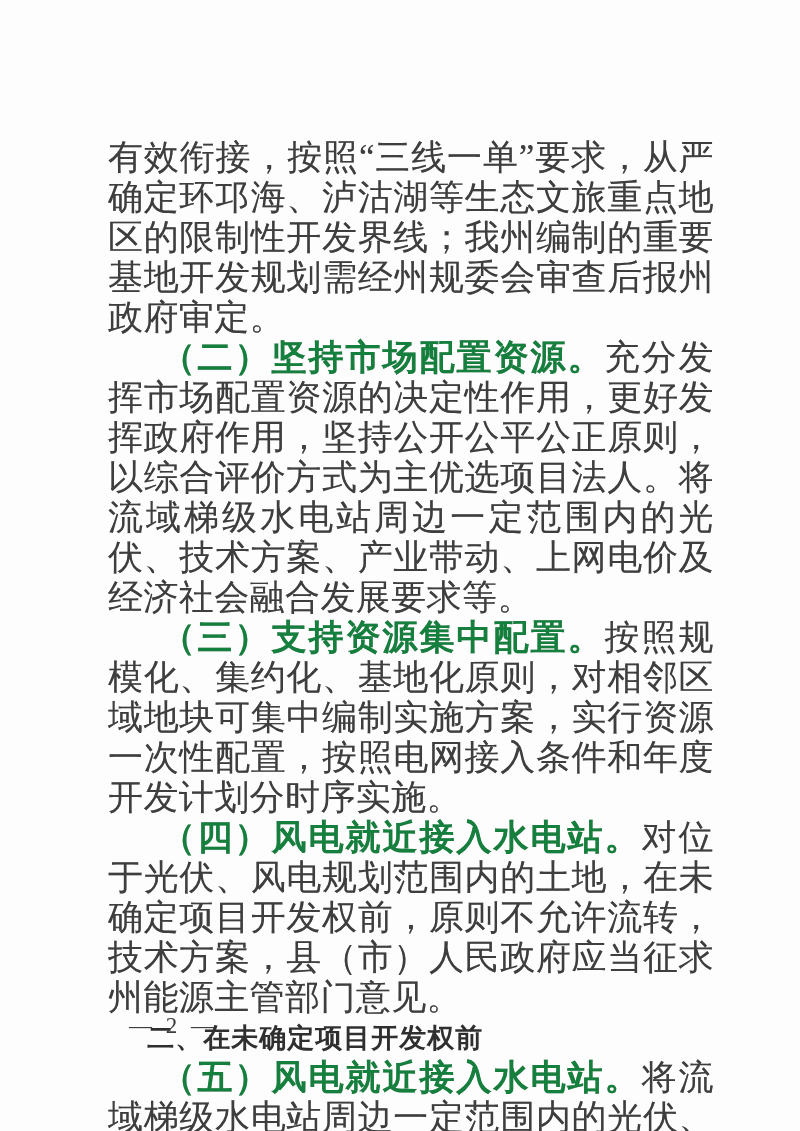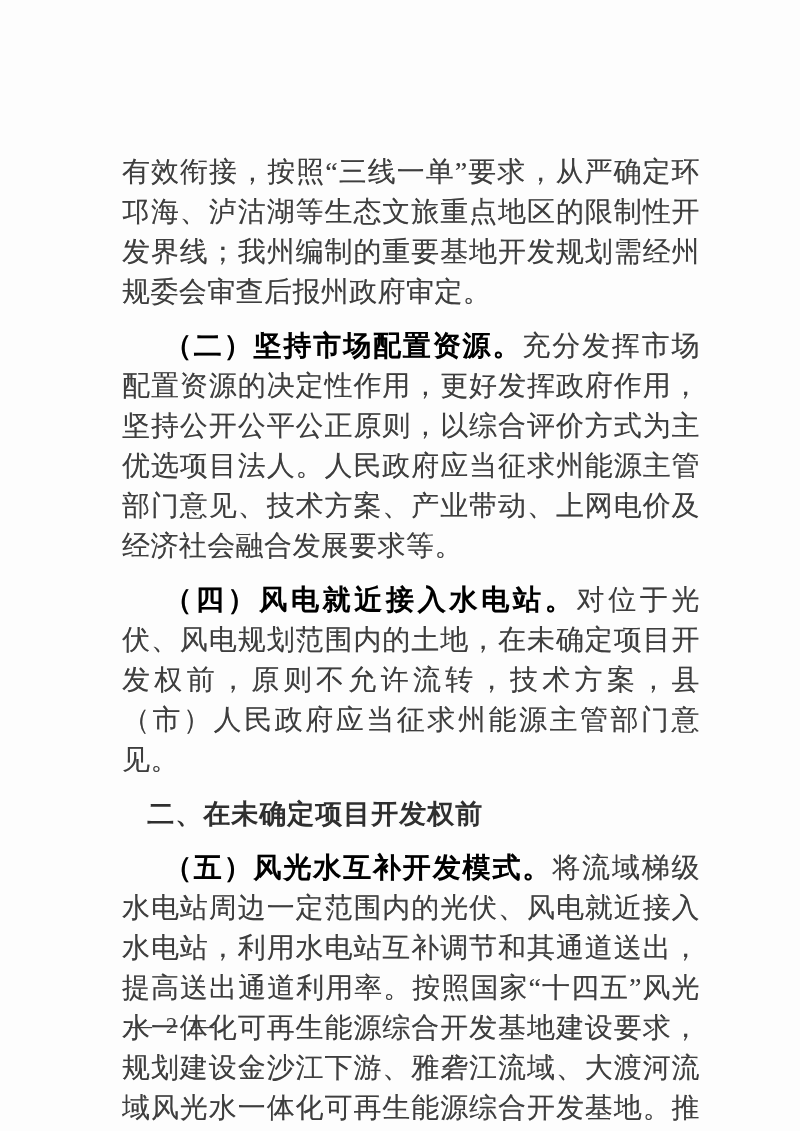--- a/index.html
+++ b/index.html
@@ -15,34 +15,34 @@
     overflow: hidden;
     font-family: "Liberation Serif", "DejaVu Serif", serif;
   }
   .content {
     position: absolute;
     left: 108px;
     top: 138px;
     width: 606px;
   }
   .para {
-    margin: 14px;
-    font-size: 28px;
+    margin: 0;
+    font-size: 35px;
     line-height: 40px;
     color: #3e3e3e;
     text-align: justify;
     letter-spacing: 0.4px;
     text-shadow: 0 0 0.6px rgba(70,70,70,0.45);
   }
   .para.indent {
     text-indent: 1.5em;
   }
   .lead {
     font-weight: bold;
-    color: #000000;
+    color: #15803d;
   }
   .sec-heading {
     margin: 0;
     font-family: "Liberation Sans", "DejaVu Sans", sans-serif;
     font-size: 27px;
     line-height: 40px;
     font-weight: bold;
     color: #2f2f2f;
     text-indent: 1.45em;
     letter-spacing: 1px;
@@ -57,19 +57,20 @@
     letter-spacing: 4px;
     font-family: "Liberation Serif", "DejaVu Serif", serif;
   }
 </style>
 </head>
 <body>
 
 <main class="page">
   <section class="content">
       <p class="para"><span>有效衔接，按照“三线一单”要求，从严确定环邛海、泸沽湖等生态文旅重点地区的限制性开发界线；我州编制的重要基地开发规划需经州规委会审查后报州政府审定。</span></p>
-      <p class="para indent"><span class="lead">（二）坚持市场配置资源。</span><span>充分发挥市场配置资源的决定性作用，更好发挥政府作用，坚持公开公平公正原则，以综合评价方式为主优选项目法人。人民政府应当征求州能源主管部门意见、技术方案、产业带动、上网电价及经济社会融合发展要求等。</span></p>
+      <p class="para indent"><span class="lead">（二）坚持市场配置资源。</span><span>充分发挥市场配置资源的决定性作用，更好发挥政府作用，坚持公开公平公正原则，以综合评价方式为主优选项目法人。将流域梯级水电站周边一定范围内的光伏、技术方案、产业带动、上网电价及经济社会融合发展要求等。</span></p>
+      <p class="para indent"><span class="lead">（三）支持资源集中配置。</span><span>按照规模化、集约化、基地化原则，对相邻区域地块可集中编制实施方案，实行资源一次性配置，按照电网接入条件和年度开发计划分时序实施。</span></p>
       <p class="para indent"><span class="lead">（四）风电就近接入水电站。</span><span>对位于光伏、风电规划范围内的土地，在未确定项目开发权前，原则不允许流转，技术方案，县（市）人民政府应当征求州能源主管部门意见。</span></p>
       <h2 class="sec-heading">二、在未确定项目开发权前</h2>
-      <p class="para indent"><span class="lead">（五）风光水互补开发模式。</span><span>将流域梯级水电站周边一定范围内的光伏、风电就近接入水电站，利用水电站互补调节和其通道送出，提高送出通道利用率。按照国家“十四五”风光水一体化可再生能源综合开发基地建设要求，规划建设金沙江下游、雅砻江流域、大渡河流域风光水一体化可再生能源综合开发基地。推进其他流域水库电站风光水互补一体化开发。</span></p>
+      <p class="para indent"><span class="lead">（五）风电就近接入水电站。</span><span>将流域梯级水电站周边一定范围内的光伏、风电就近接入水电站，利用水电站互补调节和其通道送出，提高送出通道利用率。按照国家“十四五”风光水一体化可再生能源综合开发基地建设要求，规划建设金沙江下游、雅砻江流域、大渡河流域风光水一体化可再生能源综合开发基地。推进其他流域水库电站风光水互补一体化开发。</span></p>
     </section>
   <div class="page-number">— 2 —</div>
 </main>
 
 </body></html>

